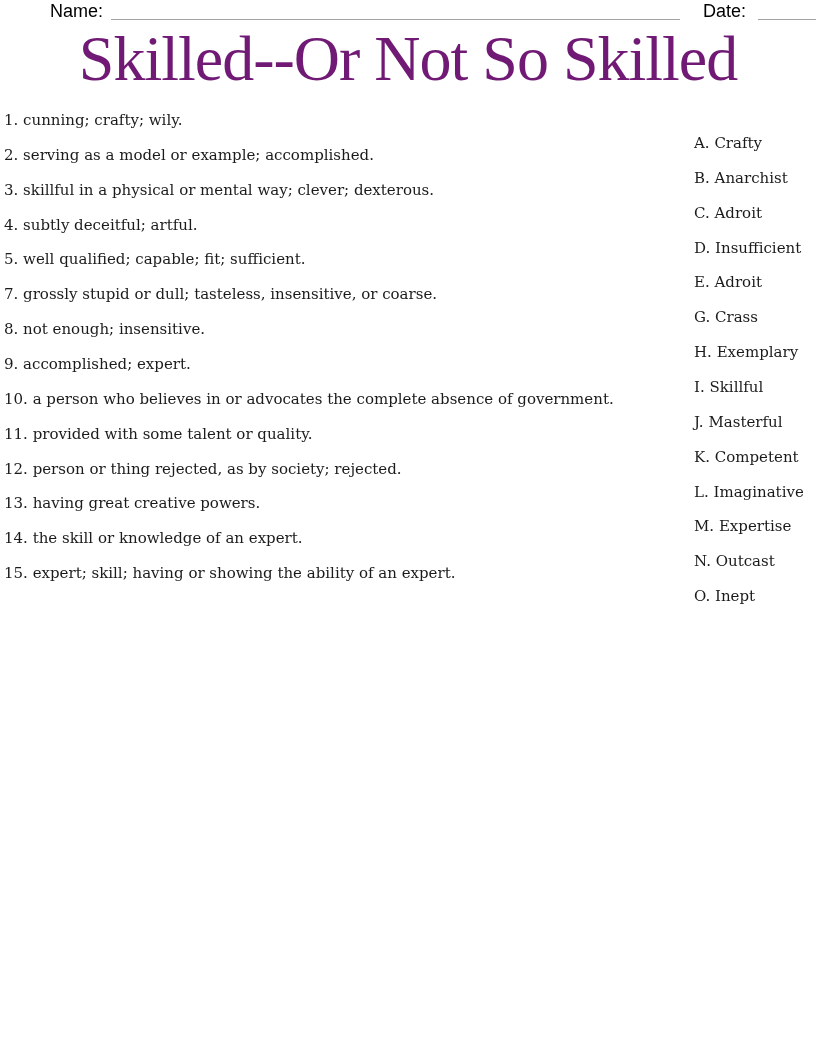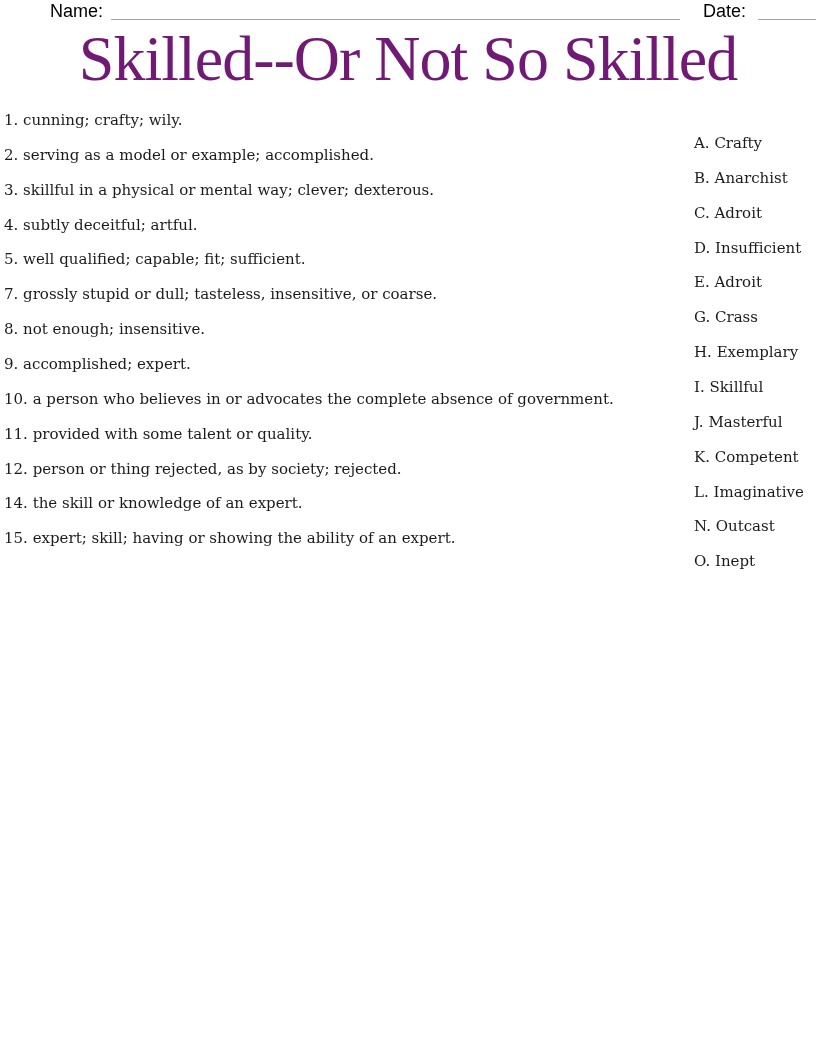--- a/index.html
+++ b/index.html
@@ -145,20 +145,24 @@
   <div class="row">
     <span class="q"><span class="num">11.</span> <span class="qtext">provided with some talent or quality.</span></span>
     <span class="a"><span class="letter">K.</span> <span class="word">Competent</span></span>
   </div>
 
   <div class="row">
     <span class="q"><span class="num">12.</span> <span class="qtext">person or thing rejected, as by society; rejected.</span></span>
     <span class="a"><span class="letter">L.</span> <span class="word">Imaginative</span></span>
   </div>
 
+  <div class="row">
+    <span class="q"><span class="num">13.</span> <span class="qtext">having great creative powers.</span></span>
+    <span class="a"><span class="letter">M.</span> <span class="word">Expertise</span></span>
+  </div>
 
   <div class="row">
     <span class="q"><span class="num">14.</span> <span class="qtext">the skill or knowledge of an expert.</span></span>
     <span class="a"><span class="letter">N.</span> <span class="word">Outcast</span></span>
   </div>
 
   <div class="row">
     <span class="q"><span class="num">15.</span> <span class="qtext">expert; skill; having or showing the ability of an expert.</span></span>
     <span class="a"><span class="letter">O.</span> <span class="word">Inept</span></span>
   </div>

